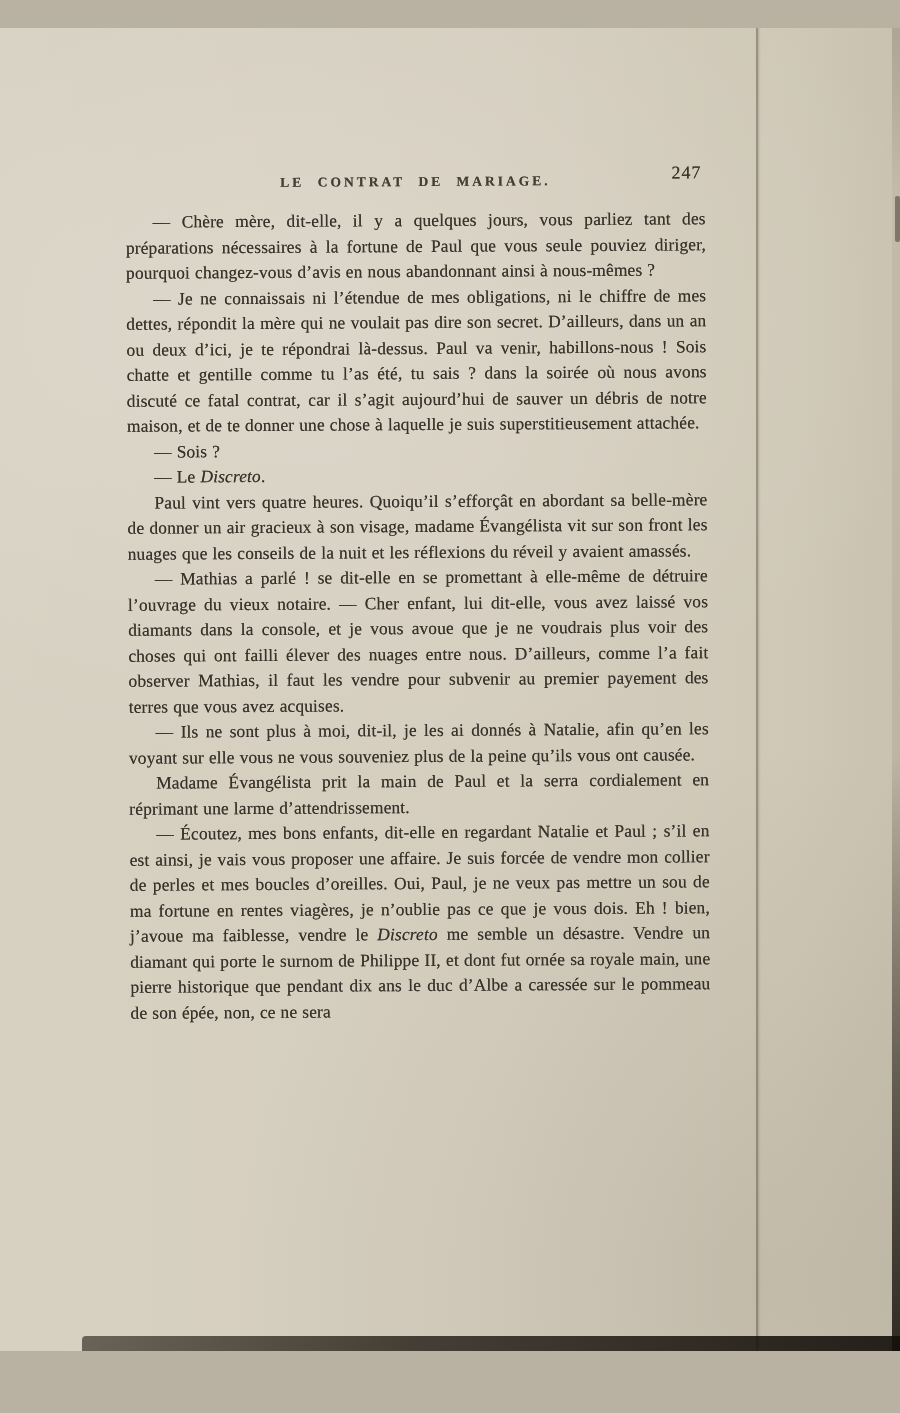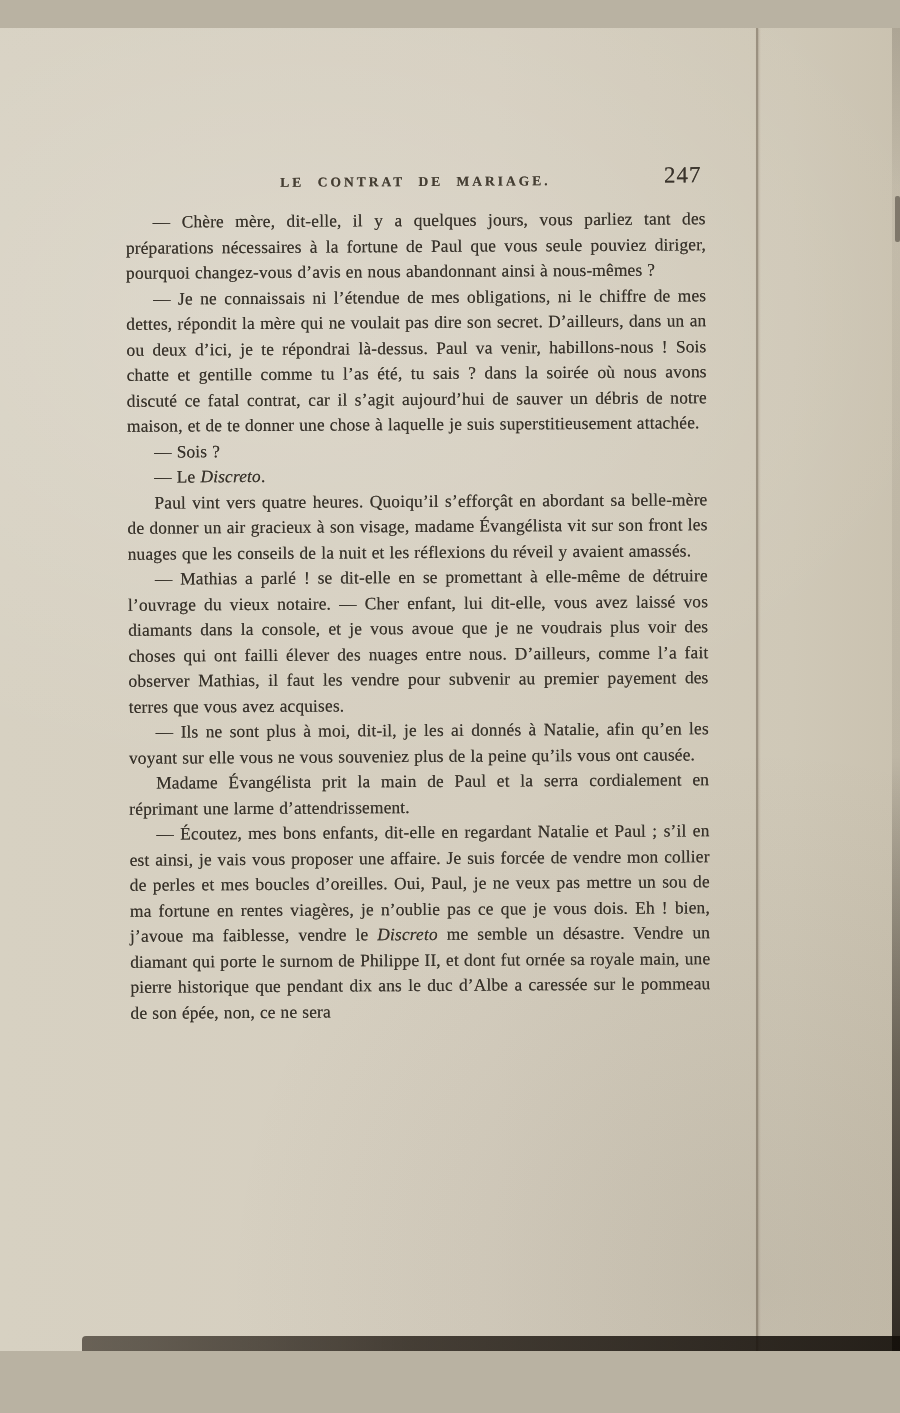--- a/index.html
+++ b/index.html
@@ -82,21 +82,21 @@
     letter-spacing: 3px;
     word-spacing: 7px;
     color: #453e33;
     padding-top: 8px;
     text-shadow: 0 0 0.6px rgba(69,62,51,0.7);
   }
   .page-number {
     position: absolute;
     right: 4px;
     top: -2px;
-    font-size: 23px;
+    font-size: 18px;
     letter-spacing: 1px;
     color: #3a342c;
     text-shadow: 0 0 0.6px rgba(58,52,44,0.7);
   }
   .text-block {
     margin-top: 12px;
     font-size: 17.4px;
     line-height: 25.5px;
     text-align: justify;
     letter-spacing: 0.15px;

